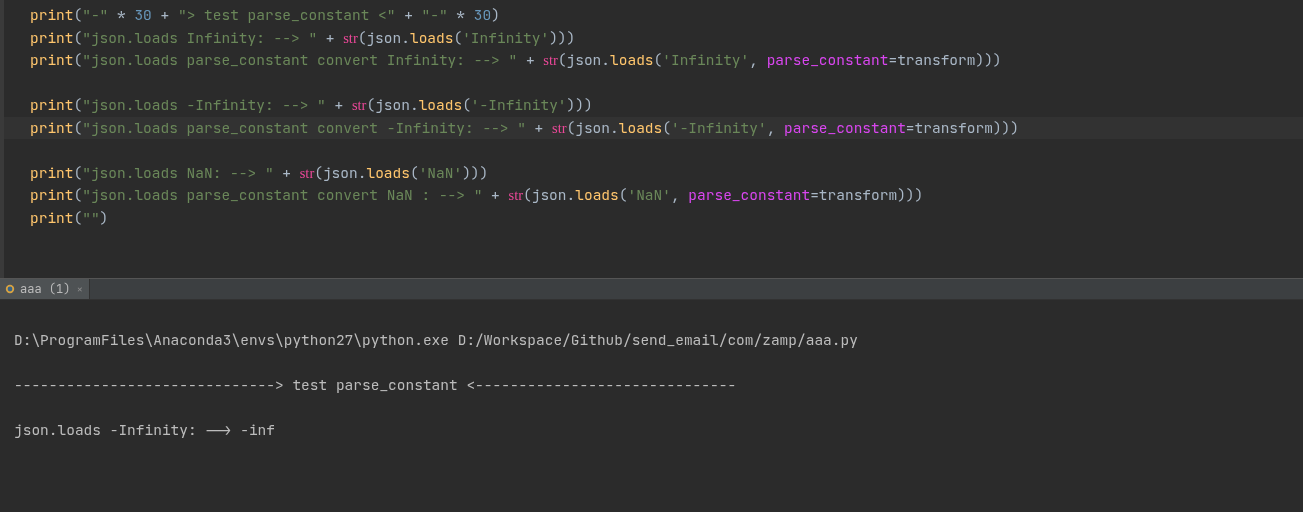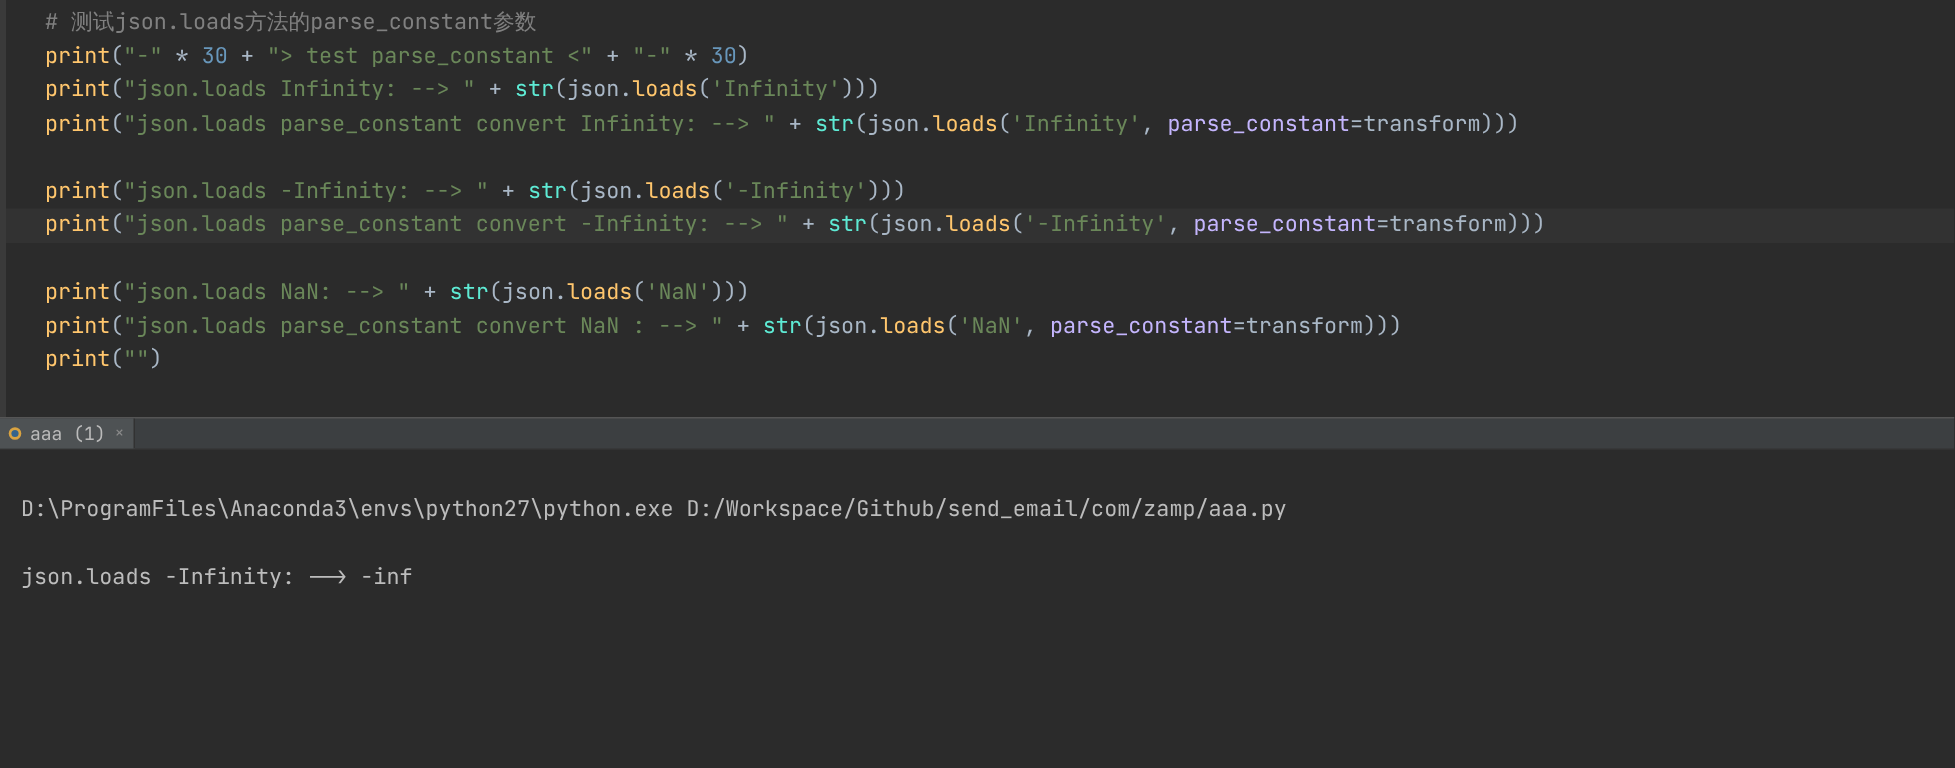--- a/index.html
+++ b/index.html
@@ -24,22 +24,22 @@
     white-space: pre;
     font-variant-ligatures: none;
   }
   .highlighted { background: #323232; margin-left: -26px; padding-left: 26px; }
   .c-comment { color: #808080; }
   .c-call    { color: #ffc66d; }
   .c-punct   { color: #a9b7c6; }
   .c-str     { color: #6a8759; }
   .c-op      { color: #a9b7c6; }
   .c-num     { color: #6897bb; }
-  .c-builtin { color: #5eead4; }
-  .c-kwarg   { color: #c4b5fd; }
+  .c-builtin { color: #ec4899; font-family: Liberation Serif, serif; }
+  .c-kwarg   { color: #d946ef; }
 
   .tab-bar {
     background: #3c3f41;
     height: 22px;
     display: flex;
     align-items: flex-end;
     border-top: 1px solid #555;
     border-bottom: 1px solid #323232;
   }
   .tab {
@@ -80,21 +80,20 @@
     color: #b0b0b0;
     opacity: 0.85;
     font-size: 13px;
     font-family: Arial, sans-serif;
   }
 </style>
 </head>
 <body>
 
 <div class="editor-pane">
-  <div class="code-line"><span class="c-comment"># 测试json.loads方法的parse_constant参数</span></div>
 
   <div class="code-line"><span class="c-call">print</span><span class="c-punct">(</span><span class="c-str">"-"</span> <span class="c-op">*</span> <span class="c-num">30</span> <span class="c-op">+</span> <span class="c-str">"&gt; test parse_constant &lt;"</span> <span class="c-op">+</span> <span class="c-str">"-"</span> <span class="c-op">*</span> <span class="c-num">30</span><span class="c-punct">)</span></div>
 
   <div class="code-line"><span class="c-call">print</span><span class="c-punct">(</span><span class="c-str">"json.loads Infinity: --&gt; "</span> <span class="c-op">+</span> <span class="c-builtin">str</span><span class="c-punct">(</span><span class="c-punct">json</span><span class="c-punct">.</span><span class="c-call">loads</span><span class="c-punct">(</span><span class="c-str">'Infinity'</span><span class="c-punct">)))</span></div>
 
   <div class="code-line"><span class="c-call">print</span><span class="c-punct">(</span><span class="c-str">"json.loads parse_constant convert Infinity: --&gt; "</span> <span class="c-op">+</span> <span class="c-builtin">str</span><span class="c-punct">(</span><span class="c-punct">json</span><span class="c-punct">.</span><span class="c-call">loads</span><span class="c-punct">(</span><span class="c-str">'Infinity'</span><span class="c-punct">,</span> <span class="c-kwarg">parse_constant</span><span class="c-punct">=</span><span class="c-punct">transform</span><span class="c-punct">)))</span></div>
 
   <div class="code-line"> </div>
 
   <div class="code-line"><span class="c-call">print</span><span class="c-punct">(</span><span class="c-str">"json.loads -Infinity: --&gt; "</span> <span class="c-op">+</span> <span class="c-builtin">str</span><span class="c-punct">(</span><span class="c-punct">json</span><span class="c-punct">.</span><span class="c-call">loads</span><span class="c-punct">(</span><span class="c-str">'-Infinity'</span><span class="c-punct">)))</span></div>
@@ -118,17 +117,18 @@
           <circle cx="6" cy="6" r="2.4" fill="#36648b"></circle>
         </svg>
     </span>
     <span>aaa (1)</span>
     <span class="tab-close">×</span>
   </div>
 </div>
 
 <div class="console-pane">
 <div>D:\ProgramFiles\Anaconda3\envs\python27\python.exe D:/Workspace/Github/send_email/com/zamp/aaa.py</div>
+<div>------------------------------&gt; test parse_constant &lt;------------------------------</div>
 <div>json.loads -Infinity: --&gt; -inf</div>
 
 
 
 </div>
 
 </body></html>

